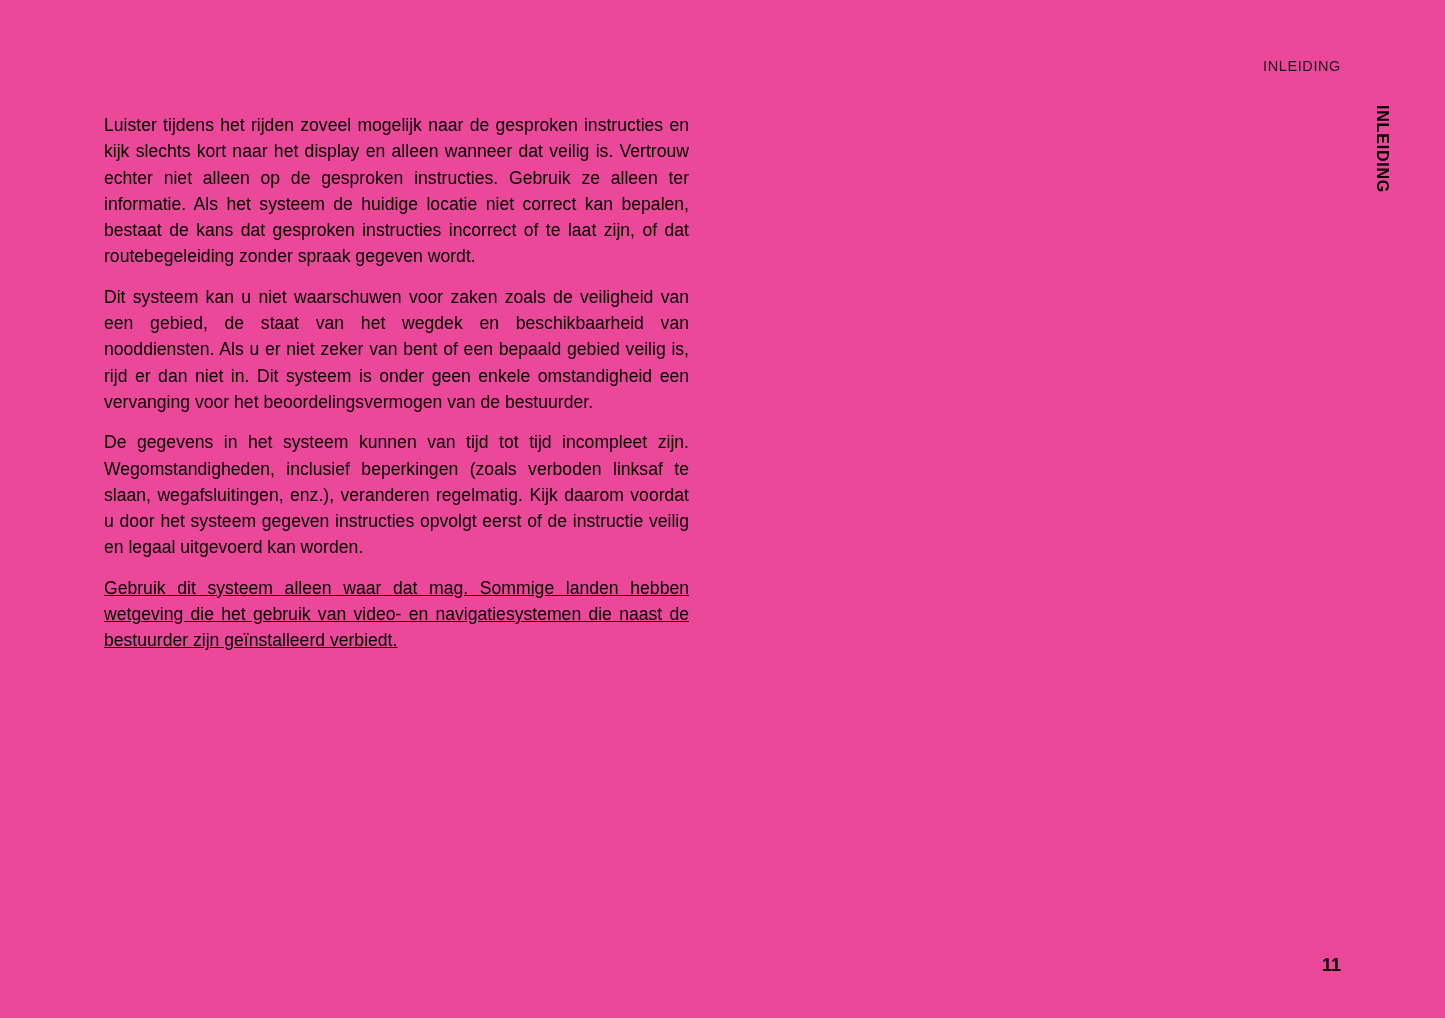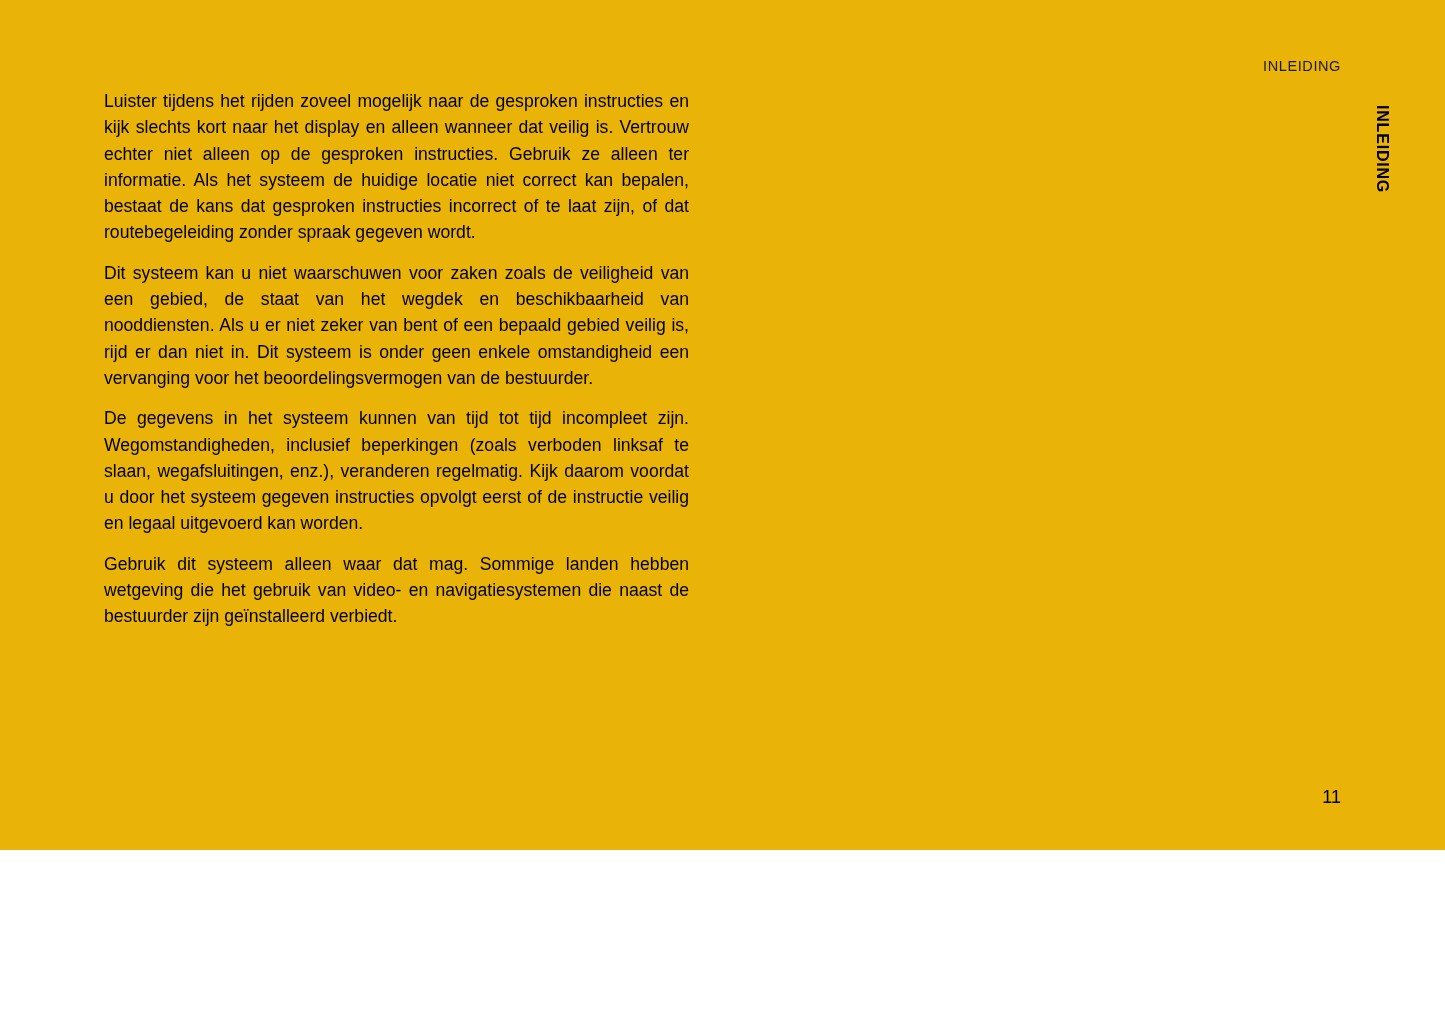--- a/index.html
+++ b/index.html
@@ -7,22 +7,22 @@
     padding: 0;
     background: #ffffff;
   }
   body {
     font-family: "Liberation Sans", sans-serif;
     color: #000000;
   }
   .page {
     position: relative;
     width: 1445px;
-    height: 850px;
-    background: #eab308;
+    height: 1018px;
+    background: #ec4899;
     overflow: hidden;
   }
   
   .header-running {
     position: absolute;
     top: 58px;
     right: 104px;
     font-size: 14.5px;
     letter-spacing: 0.6px;
     color: #1a1a1a;
@@ -46,43 +46,45 @@
     transform: rotate(90deg);
     transform-origin: left top;
     position: absolute;
     left: 24px;
     top: 0px;
   }
   
   .content {
     position: absolute;
     left: 104px;
-    top: 88px;
+    top: 112px;
     width: 585px;
   }
   .content p {
     margin: 0 0 14px 0;
     font-size: 17.6px;
     line-height: 26.3px;
     text-align: justify;
     text-justify: inter-word;
     color: #000000;
     hyphens: none;
   }
   .content p:last-child {
     margin-bottom: 0;
+    text-decoration: underline;
   }
   
   .page-number {
     position: absolute;
     right: 104px;
     bottom: 42px;
     font-size: 18px;
     color: #000000;
     text-align: left;
+    font-weight: bold;
   }
 </style>
 </head>
 <body>
 
 <div class="page">
 
   <div class="header-running">INLEIDING</div>
 
   <div class="side-tab">

